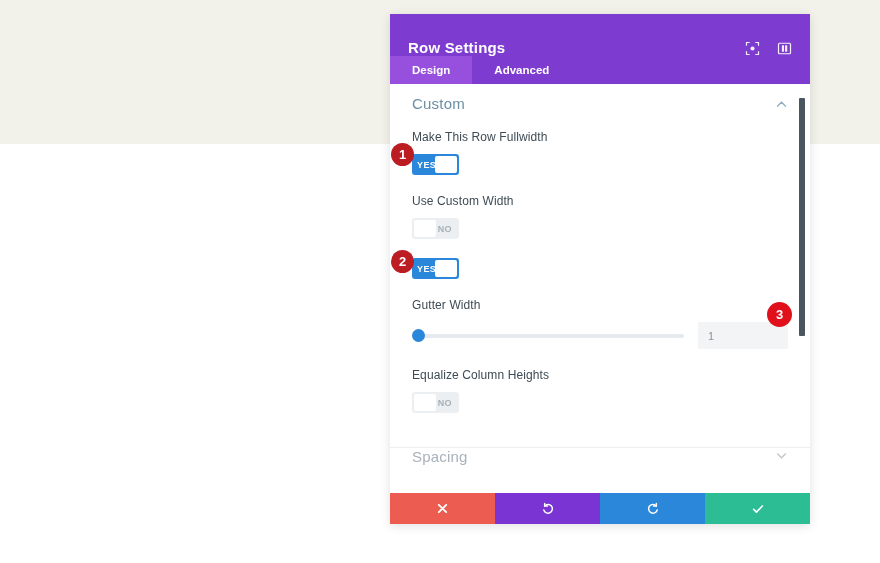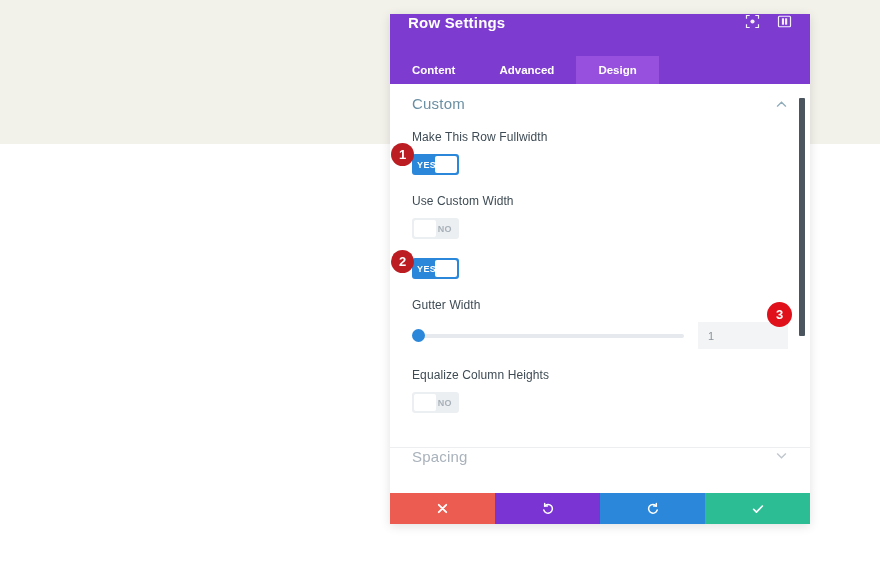--- a/index.html
+++ b/index.html
@@ -41,21 +41,21 @@
     display: flex;
     flex-direction: column;
     overflow: hidden;
   }
 
   
   .panel-header {
     height: 42px;
     background: #7e3bd0;
     display: flex;
-    align-items: flex-start;
+    align-items: flex-end;
     padding: 0 18px;
     flex: 0 0 auto;
   }
   .panel-title {
     color: #ffffff;
     font-size: 15px;
     font-weight: bold;
     letter-spacing: 0.2px;
     flex: 1 1 auto;
   }
@@ -322,23 +322,22 @@
         <svg viewBox="0 0 16 16" width="15" height="15" fill="none" stroke="#ffffff" stroke-width="1.3">
           <rect x="1.6" y="2.4" width="12.8" height="11.2" rx="1"></rect>
           <rect x="5.2" y="4.6" width="2.3" height="6.8" fill="#ffffff" stroke="none"></rect>
           <rect x="8.6" y="4.6" width="2.3" height="6.8" fill="#ffffff" stroke="none"></rect>
         </svg>
       </span>
     </div>
   </div>
 
   <div class="panel-tabs">
-    <div class="tab">Content</div>
+    <div class="tab active">Design</div>
     <div class="tab">Advanced</div>
-    <div class="tab active">Design</div>
   </div>
 
   <div class="panel-body">
 
     <div class="section-header">
       <span class="section-title">Custom</span>
       <span class="chevron">
         <svg viewBox="0 0 14 14" width="13" height="13" fill="none" stroke="#6b8fa3" stroke-width="1.4" stroke-linecap="round">
           <path d="M2.6 8.8L7 4.6l4.4 4.2"></path>
         </svg>

